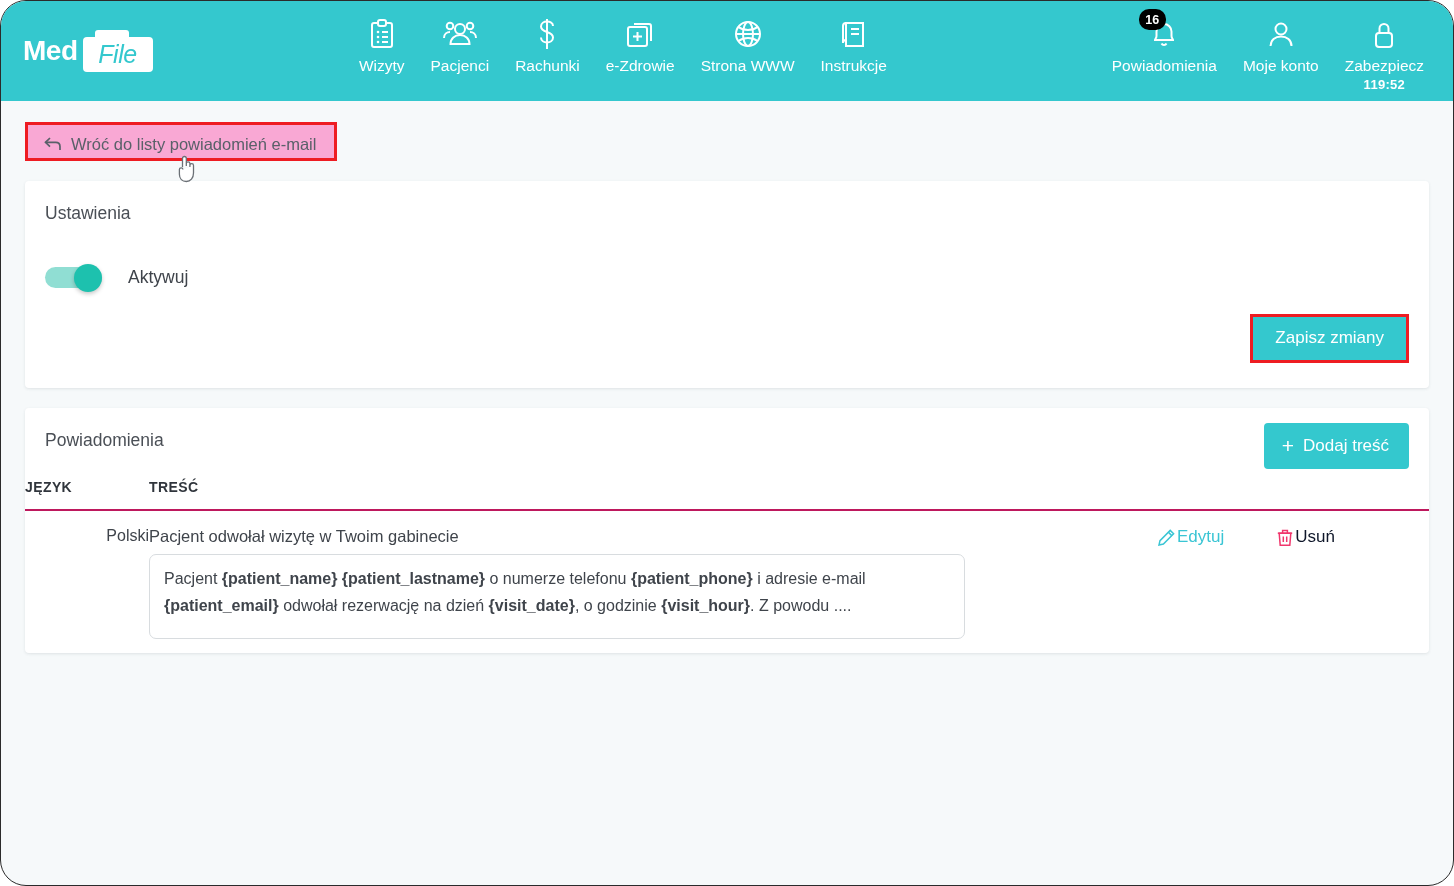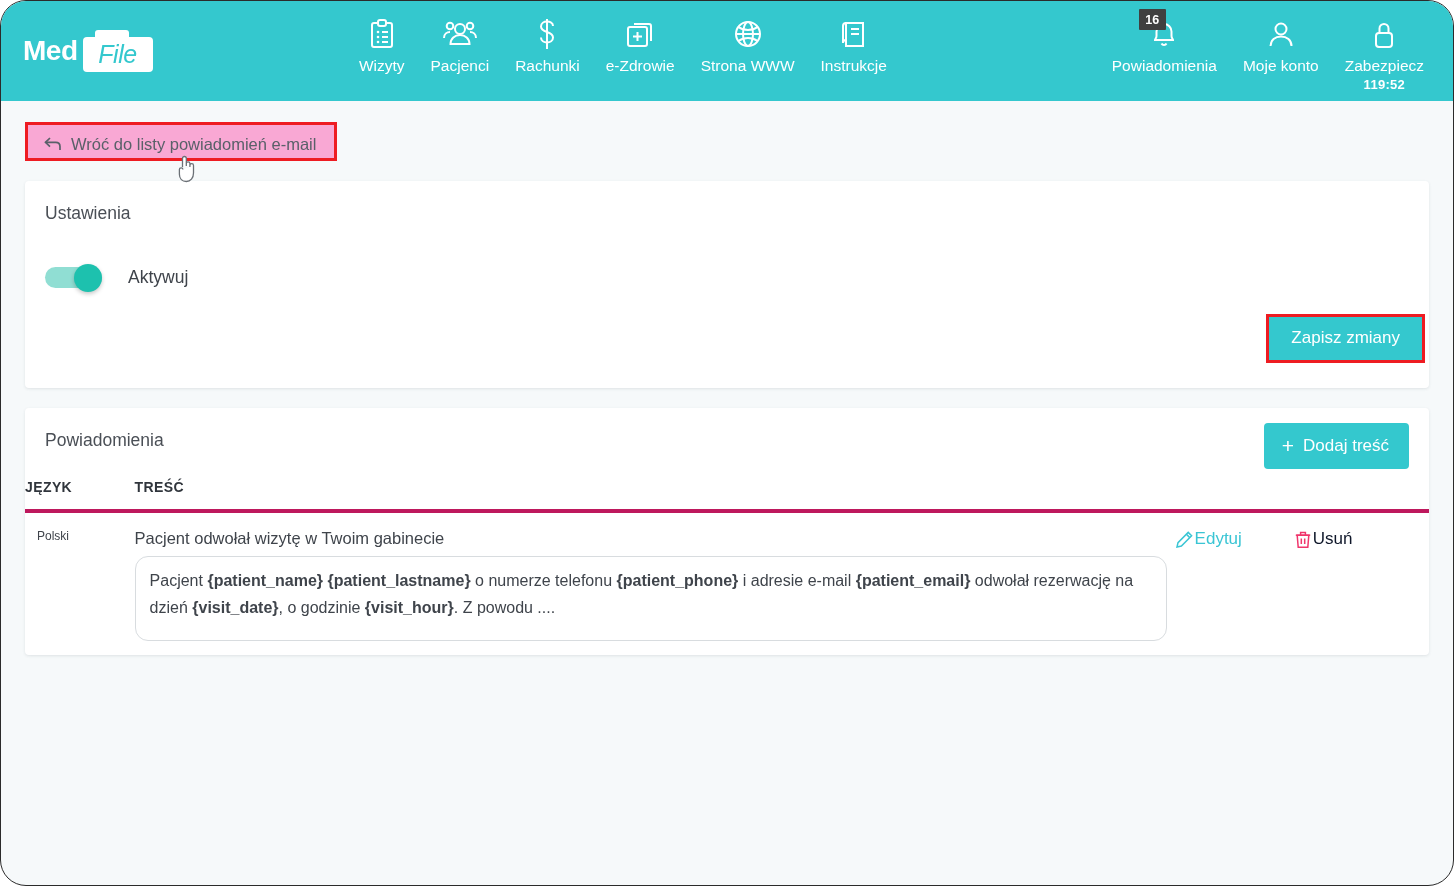--- a/index.html
+++ b/index.html
@@ -126,23 +126,23 @@
   }
   .nav-item svg { display: block; }
 
   .badge {
     position: absolute;
     left: 40px;
     top: -8px;
     min-width: 27px;
     height: 21px;
     padding: 0 5px;
-    background: #404040;
+    background: #000000;
     color: #ffffff;
-    border-radius: 1px;
+    border-radius: 10px;
     font-size: 12.5px;
     font-weight: bold;
     display: flex;
     align-items: center;
     justify-content: center;
     z-index: 4;
   }
 
   
   #page-head {
@@ -232,21 +232,21 @@
     left: 29px; top: 0;
     width: 28px; height: 28px;
     border-radius: 50%;
     background: #1dc1ae;
     box-shadow: 0 2px 4px rgba(0,0,0,0.22);
   }
   .toggle-label { font-size: 17.5px; color: #3f444b; }
 
   .save-hl {
     position: absolute;
-    right: 4px;
+    right: 20px;
     bottom: 25px;
     border: 3px solid #ee1c22;
   }
   .save-btn {
     background: #34c8ce;
     color: #ffffff;
     border: none;
     font-family: "Liberation Sans", sans-serif;
     font-size: 17px;
     padding: 11px 22px 12px 22px;
@@ -285,46 +285,47 @@
     border-collapse: collapse;
     margin-top: 20px;
   }
   table.notif-table th {
     text-align: left;
     font-size: 14px;
     font-weight: bold;
     color: #30353c;
     letter-spacing: 0.4px;
     padding: 8px 0 14px 0;
-    border-bottom: 4px solid #be185d;
+    border-bottom: 2px solid #be185d;
   }
   th.col-lang { width: 124px; padding-left: 12px; }
   th.col-body { }
   th.col-act  { width: 280px; }
 
   table.notif-table td {
     vertical-align: top;
     padding-top: 16px;
   }
   td.c-lang {
-    font-size: 12px;
+    font-size: 16px;
     color: #3f444b;
     padding-left: 12px;
     white-space: nowrap;
+    text-align: right;
   }
   .subject {
     font-size: 16.5px;
     color: #3f444b;
     margin-bottom: 8px;
   }
   .body-box {
     border: 1px solid #d8dcdf;
-    border-radius: 13px;
+    border-radius: 7px;
     padding: 11px 14px 18px 14px;
-    width: 1032px;
+    width: 816px;
     min-height: 82px;
     font-size: 16px;
     color: #3f444b;
     line-height: 1.68;
     background: #ffffff;
   }
   .body-box b { font-weight: bold; }
 
   td.c-act { padding-top: 22px; }
   .actions {

